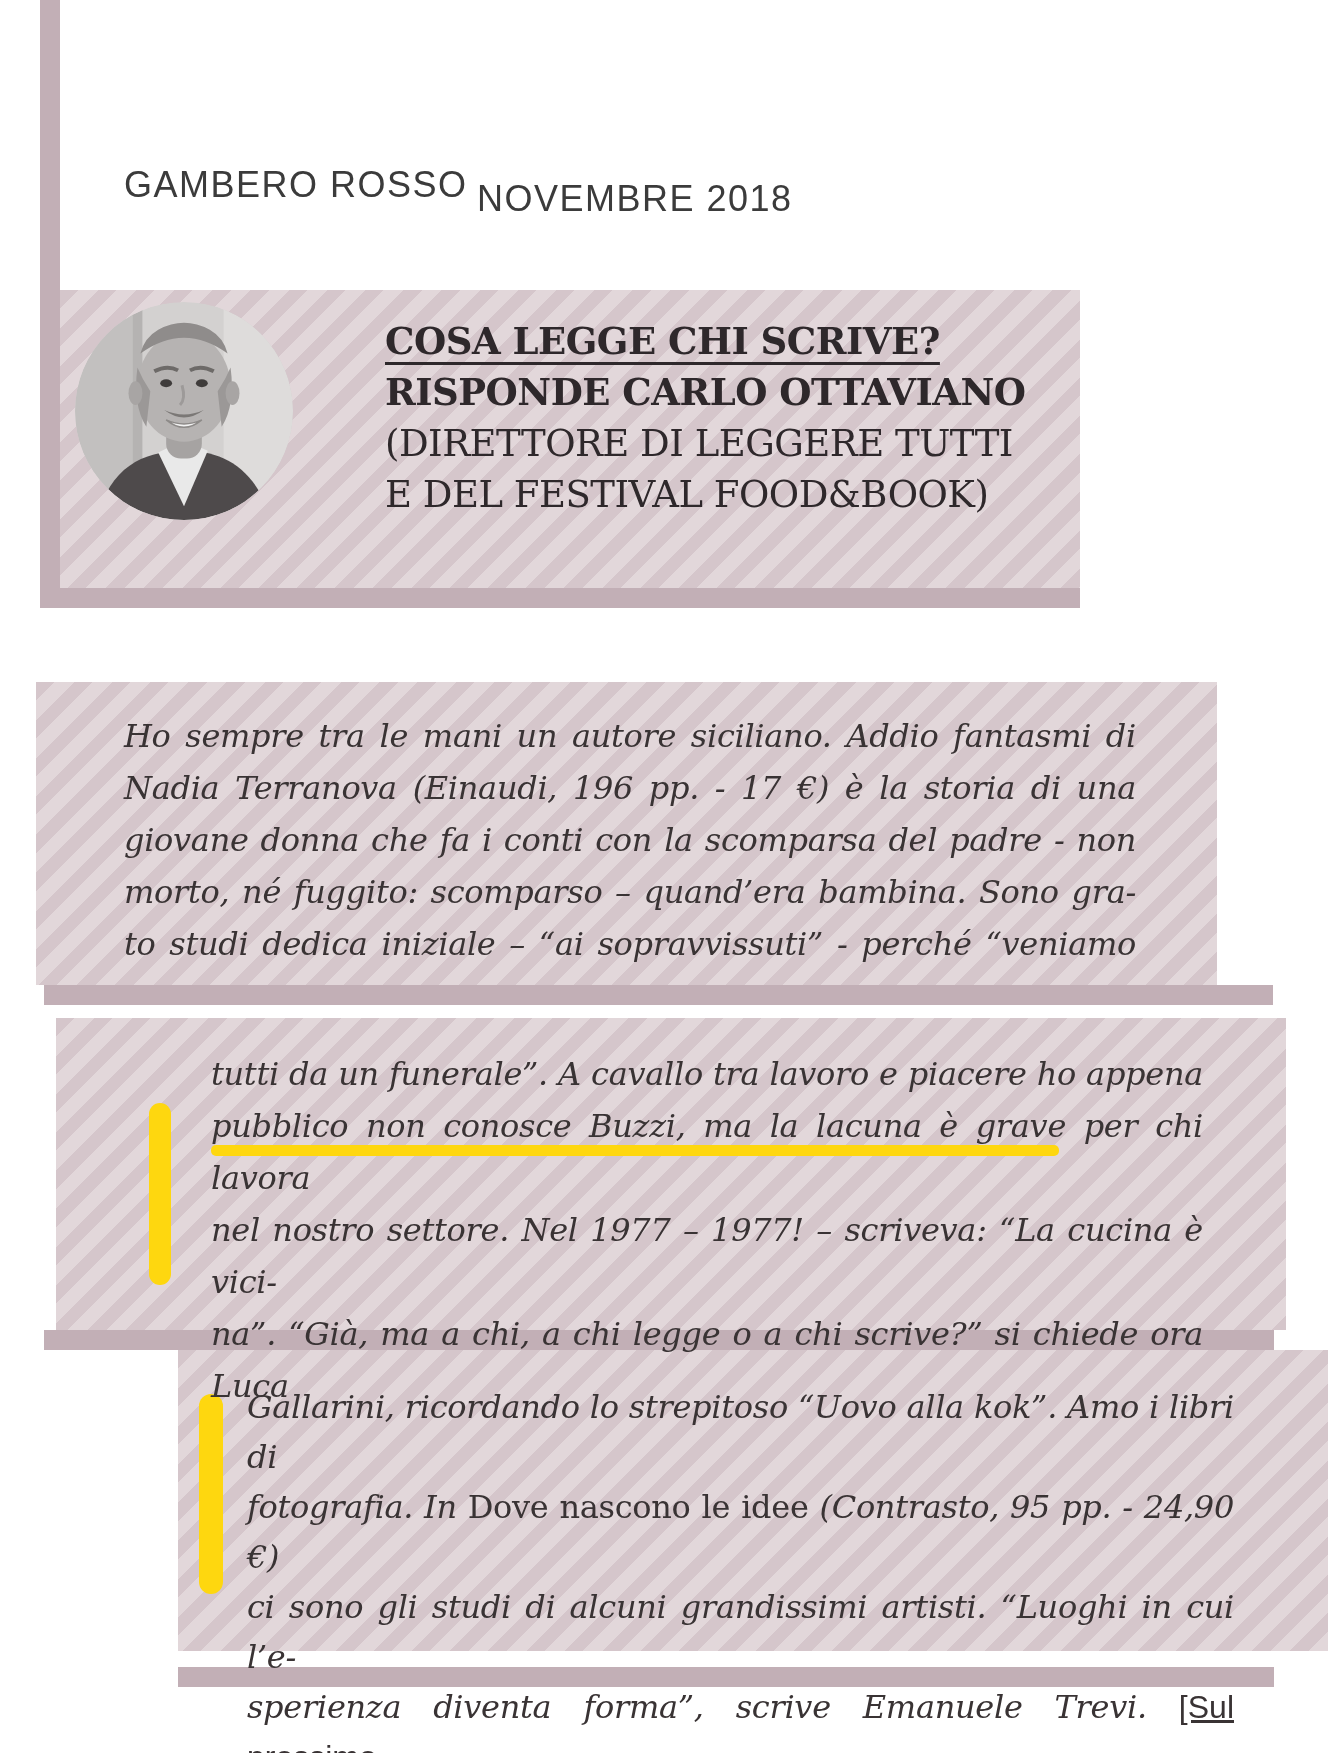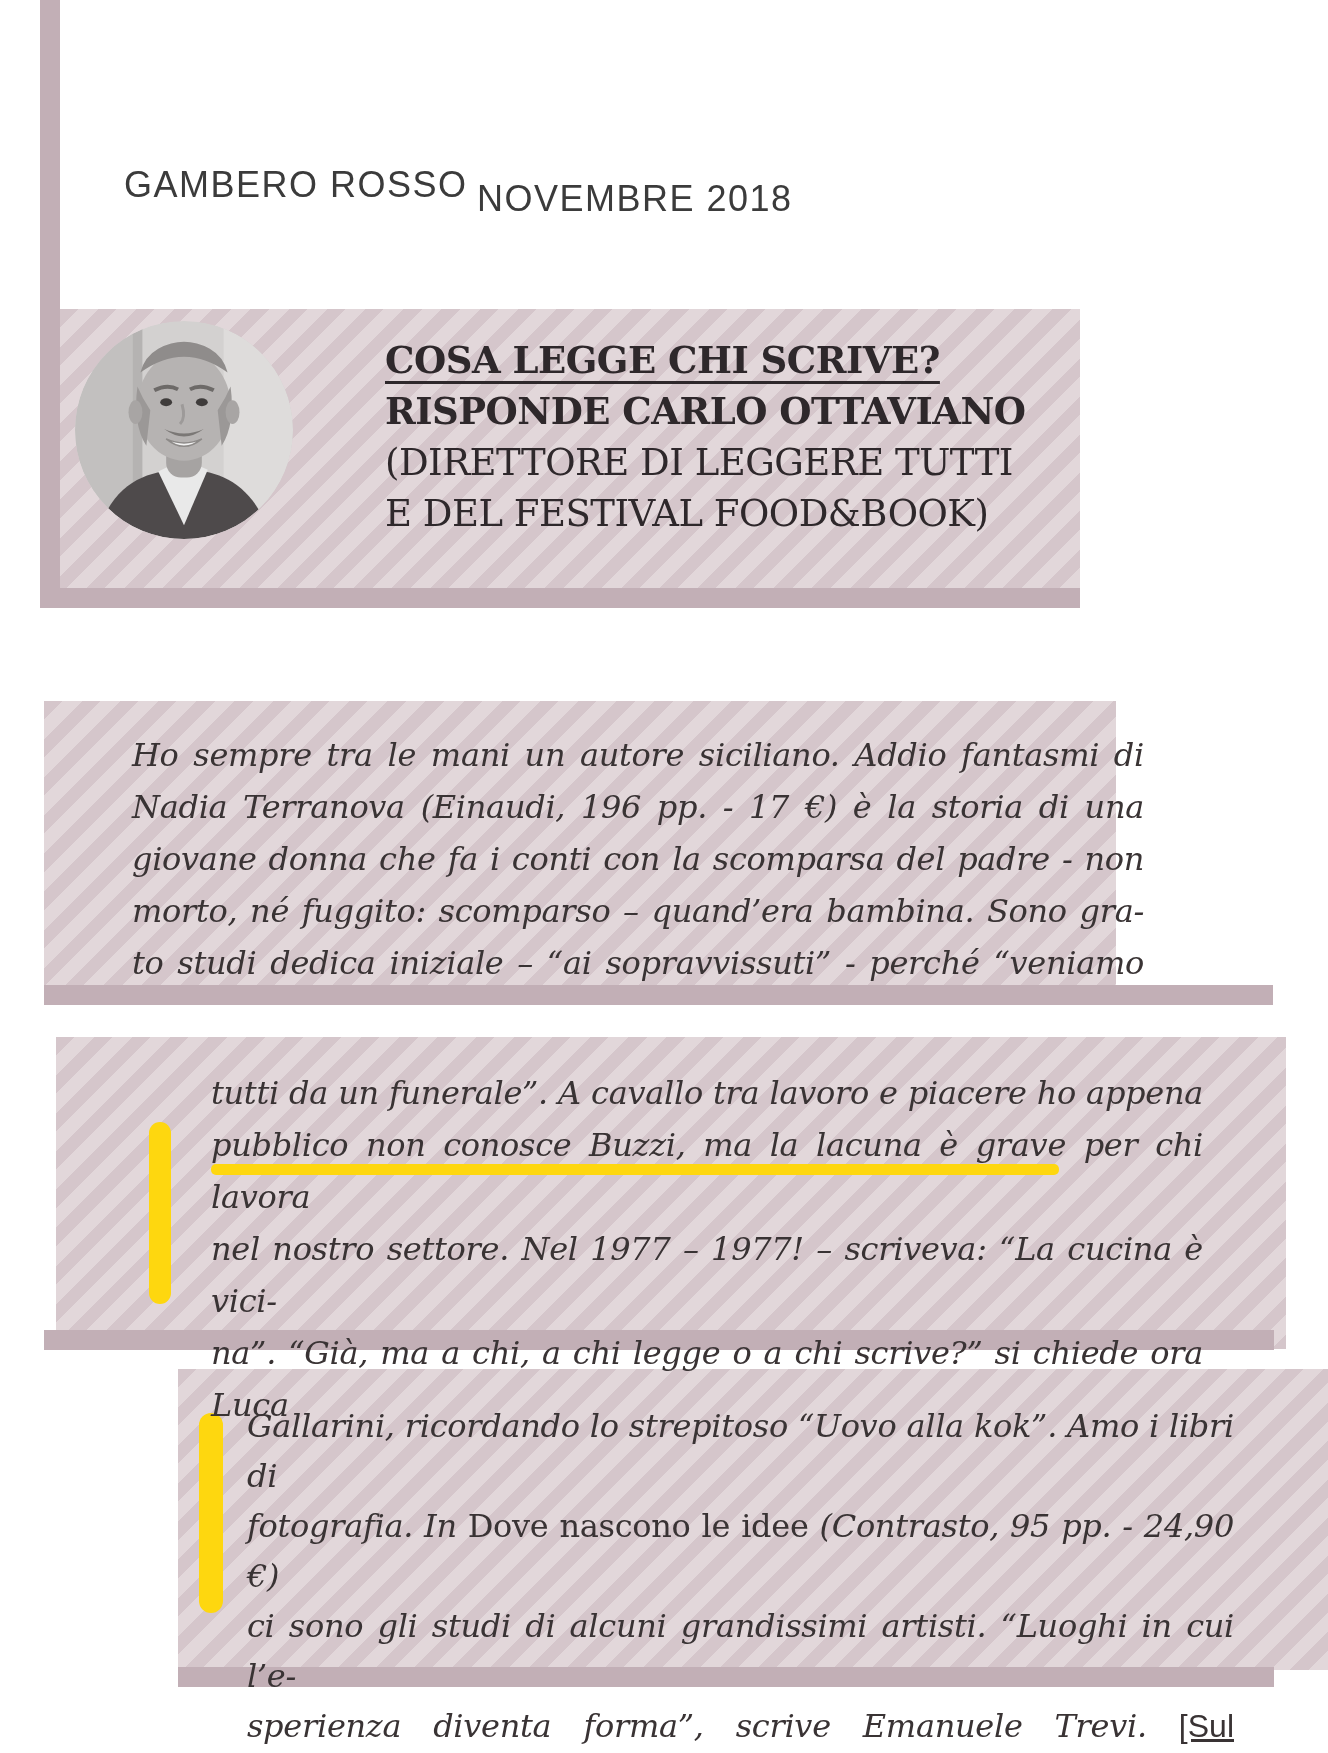--- a/index.html
+++ b/index.html
@@ -17,21 +17,20 @@
     position:relative;
     width:1328px;height:1753px;
     background:#ffffff;
     overflow:hidden;
     font-family:"Liberation Sans",sans-serif;
   }
   .stripes{
     background:repeating-linear-gradient(135deg,
       var(--stripe-dark) 0 13px,
       var(--stripe-light) 13px 27px);
-    margin-top:19px;
   }
   .solid-band{background:var(--mauve-band);position:absolute;}
 
   
   .top-left-bar{position:absolute;left:40px;top:0;width:20px;height:608px;background:var(--mauve-band);}
 
   
   .masthead{position:absolute;top:164px;left:124px;width:1100px;
     font-family:"Liberation Sans",sans-serif;font-size:36px;font-weight:500;
     letter-spacing:1.5px;color:var(--ink-header);}
@@ -43,21 +42,21 @@
   .portrait{position:absolute;left:15px;top:12px;width:218px;height:218px;border-radius:50%;overflow:hidden;}
   .title-block{
     position:absolute;left:325px;top:26px;width:680px;
     font-family:"DejaVu Serif",serif;font-size:37px;line-height:51px;
     color:var(--ink-title);letter-spacing:-0.5px;white-space:nowrap;
   }
   .t-bold{font-weight:700;}
   .title-l1 span{text-decoration:underline;text-decoration-thickness:3px;text-underline-offset:8px;}
 
   
-  .box2{position:absolute;left:44px;top:682px;width:1072px;height:303px;}
+  .box2{position:absolute;left:36px;top:682px;width:1181px;height:303px;}
   .band2{left:44px;top:985px;width:1229px;height:20px;}
   .box3{position:absolute;left:56px;top:1018px;width:1230px;height:312px;}
   .band3{left:44px;top:1330px;width:1230px;height:20px;}
   .box4{position:absolute;left:178px;top:1350px;width:1200px;height:301px;}
   .band4{left:178px;top:1667px;width:1096px;height:20px;}
 
   .para-text{
     position:absolute;z-index:2;
     font-family:"DejaVu Serif",serif;font-style:italic;
     font-size:32px;line-height:52px;letter-spacing:-0.3px;

